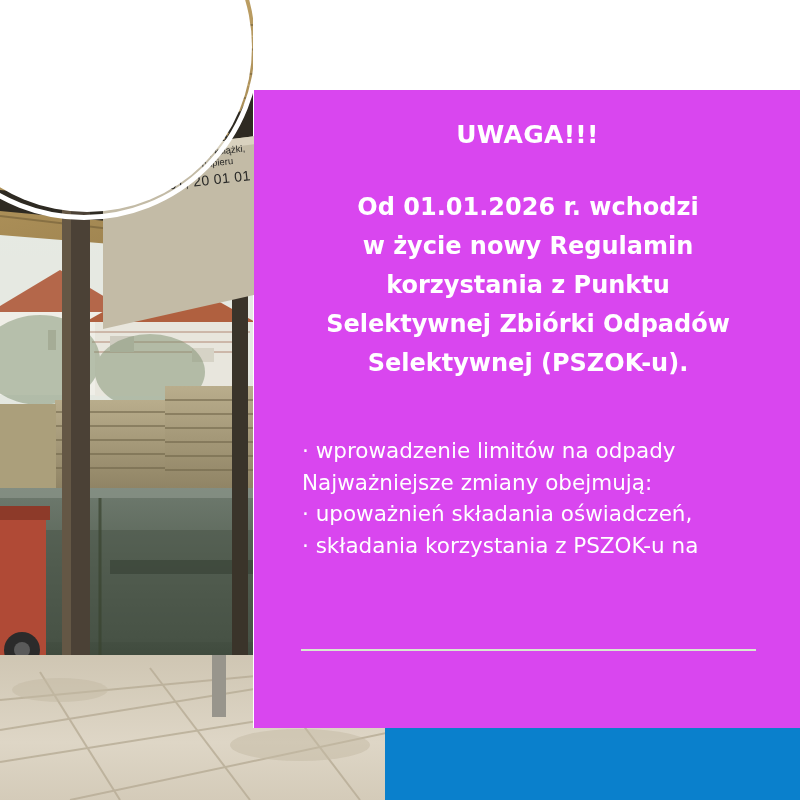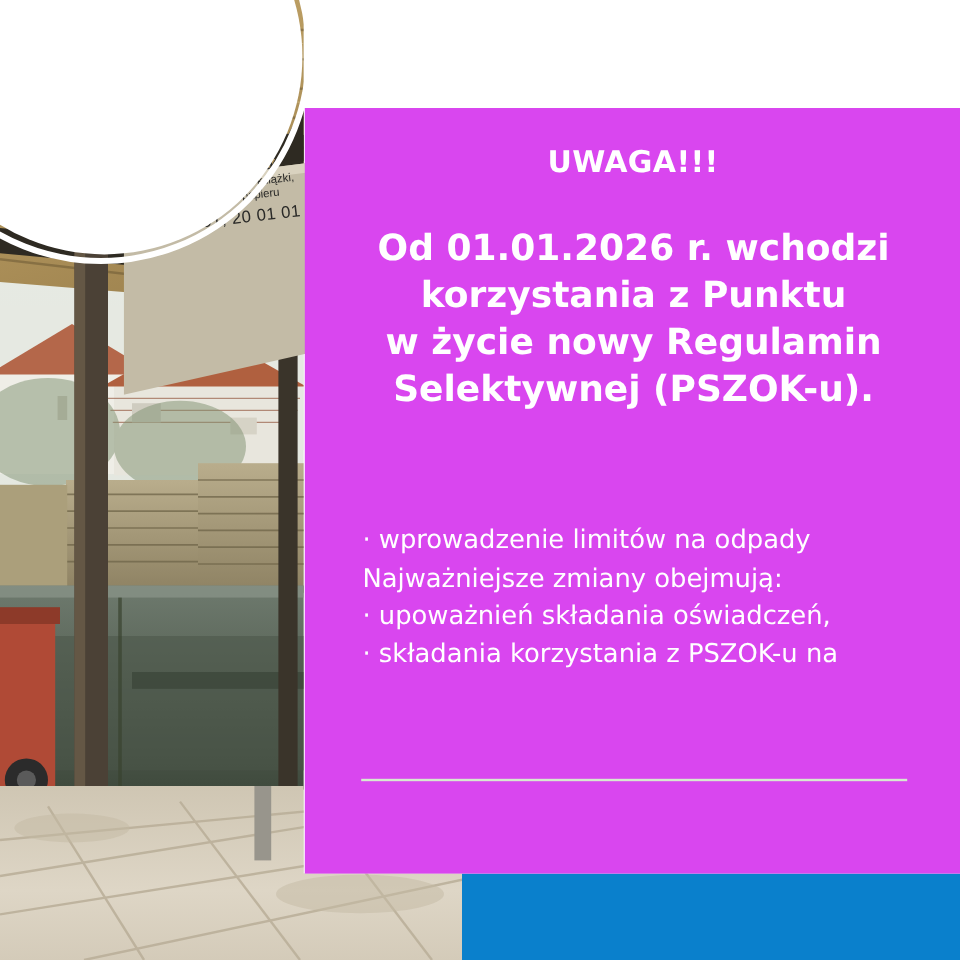--- a/index.html
+++ b/index.html
@@ -98,21 +98,21 @@
     font-family: "DejaVu Sans", sans-serif;
   }
 
   .headline {
     position: absolute;
     left: 24px;
     top: 98px;
     width: 500px;
     text-align: center;
     color: #ffffff;
-    font-size: 30px;
+    font-size: 24px;
     line-height: 39px;
     font-weight: bold;
     font-family: "DejaVu Sans", sans-serif;
   }
 
   .body-block {
     position: absolute;
     left: 48px;
     top: 345px;
     width: 478px;
@@ -344,22 +344,23 @@
 
 
   <div class="blue-bar"></div>
 
   <div class="green-panel">
 
     <div class="attention">UWAGA!!!</div>
 
     <div class="headline">
       <div>Od 01.01.2026 r. wchodzi</div>
+      <div>w życie nowy Regulamin</div>
       <div>korzystania z Punktu</div>
-      <div>w życie nowy Regulamin</div>
+      <div>Selektywnej Zbiórki Odpadów</div>
       <div>Selektywnej (PSZOK-u).</div>
     </div>
 
     <div class="body-block">
       <div class="line">· wprowadzenie limitów na odpady</div>
       <div class="line">Najważniejsze zmiany obejmują:</div>
       <div class="line">· upoważnień składania oświadczeń,</div>
       <div class="line">· składania korzystania z PSZOK-u na</div>
     </div>
 

